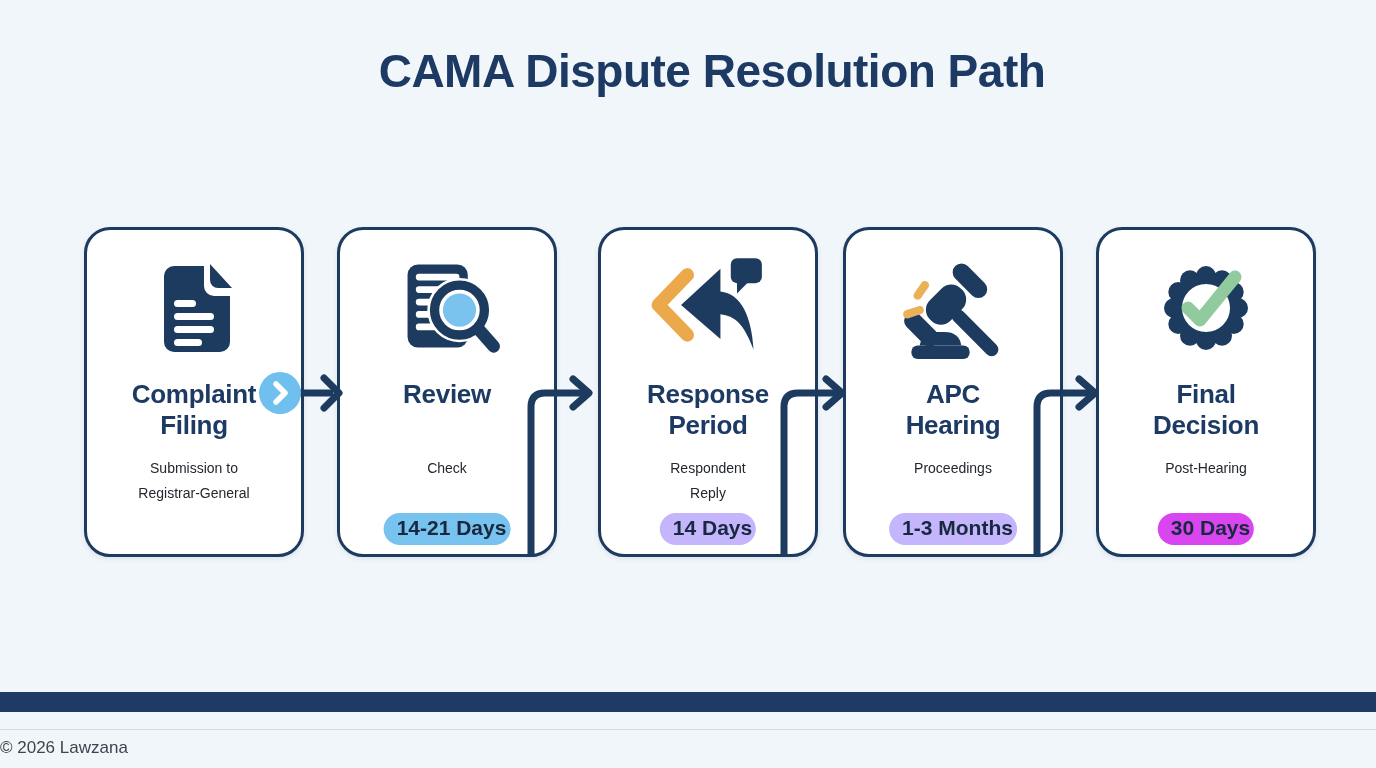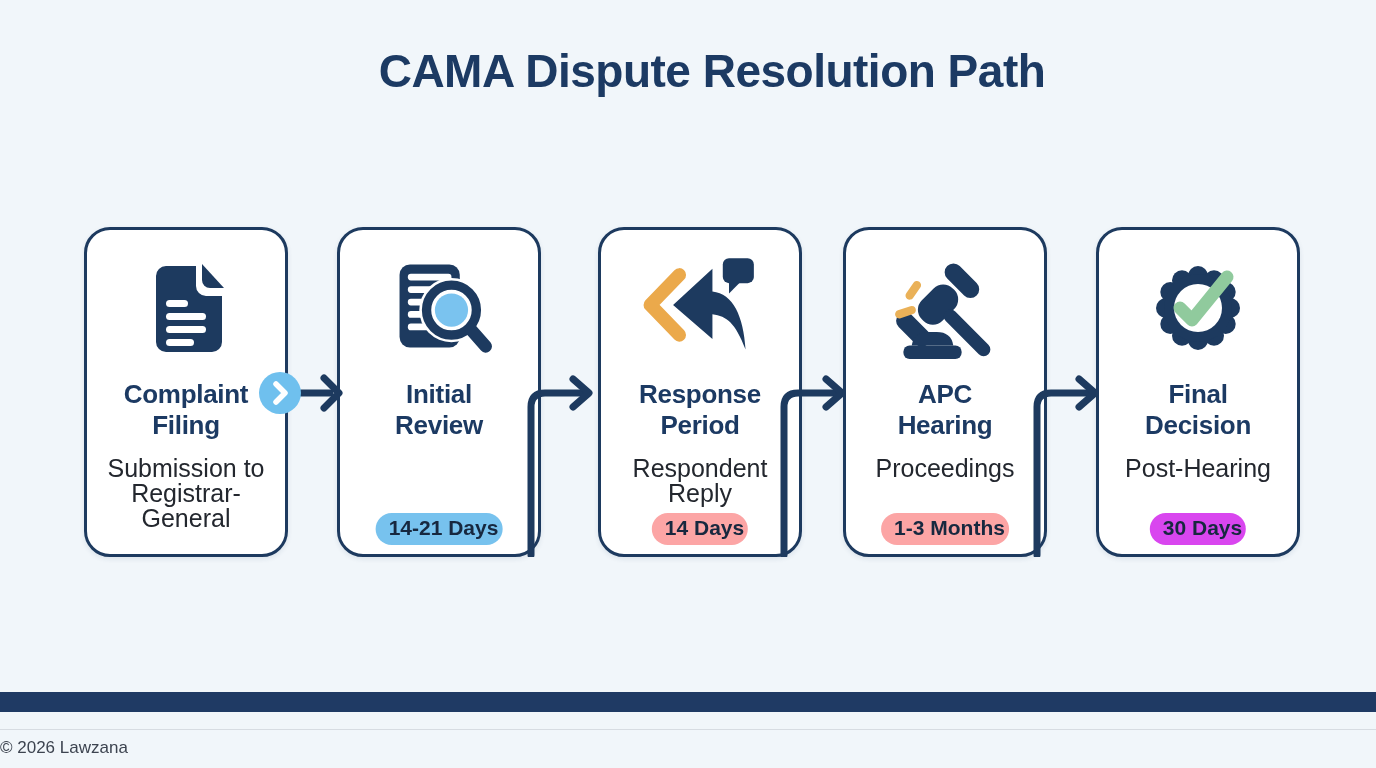--- a/index.html
+++ b/index.html
@@ -15,52 +15,52 @@
   .page-title {
     position:absolute; top:44px; left:0; width:100%;
     text-align:center;
     font-size:46px; font-weight:700; letter-spacing:-0.5px;
     color:#1c3a63;
     padding-left:48px;
   }
   
   .flow { position:absolute; left:84px; top:227px; width:1208px; height:330px; }
   .card {
-    position:absolute; top:0; width:204px; height:330px;
+    position:absolute; top:0; width:220px; height:330px;
     background:#ffffff;
     border:3.5px solid #1d3a5f;
     border-radius:26px;
     box-shadow:0 2px 5px rgba(29,58,95,0.10);
   }
   .card-icon {
     position:absolute; top:20px; left:0; width:100%; height:116px;
     display:flex; align-items:center; justify-content:center;
   }
   .card-title {
     position:absolute; top:149px; left:0; width:100%;
     text-align:center;
     font-size:26px; line-height:31px; font-weight:700;
     letter-spacing:-0.3px; color:#1c3a63;
   }
   .card-sub {
     position:absolute; top:226px; left:0; width:100%;
     text-align:center;
-    font-size:25px; line-height:25px; font-weight:400;
+    font-size:14px; line-height:25px; font-weight:400;
     color:#23272e;
   }
   .badge {
     position:absolute; top:283px; left:50%; transform:translateX(-50%);
     padding:3px 4px 5px 13px;
     border-radius:16px;
     font-size:21px; font-weight:700; color:#17283f;
     white-space:nowrap;
   }
   .badge:empty { display:none; }
   .badge-blue   { background:#77c2ee; }
-  .badge-orange { background:#fca5a5; }
+  .badge-orange { background:#c4b5fd; }
   .badge-green  { background:#d946ef; }
   .connector { position:absolute; pointer-events:none; }
   
   .footer-bar {
     position:absolute; left:0; top:692px; width:100%; height:20px;
     background:#1f3a64;
   }
   .footer-rule {
     position:absolute; left:0; top:729px; width:100%; height:1px;
     background:#d7dce2;
@@ -111,24 +111,24 @@
           <rect x="22" y="39" width="42" height="6.5" rx="3" fill="#ffffff"></rect>
           <rect x="22" y="51" width="42" height="6.5" rx="3" fill="#ffffff"></rect>
           <rect x="22" y="63" width="42" height="6.5" rx="3" fill="#ffffff"></rect>
           <circle cx="64" cy="50" r="31" fill="#ffffff"></circle>
           <circle cx="64" cy="50" r="24" fill="none" stroke="#1d3a5f" stroke-width="9"></circle>
           <circle cx="64" cy="50" r="16" fill="#7ac3ef"></circle>
           <line x1="83" y1="69" x2="97" y2="85" stroke="#1d3a5f" stroke-width="12" stroke-linecap="round"></line>
         </svg>
       </div>
       <div class="card-title">
-        <span style="display:block">Initial</span>
         <span style="display:block">Review</span>
       </div>
       <div class="card-sub">
+        <span style="display:block">Check</span>
       </div>
       <div class="badge badge-blue">14-21 Days</div>
     </div>
 
     <div class="card" style="left:506px;margin-left:8px;">
       <div class="card-icon">
         <svg width="116" height="100" viewBox="0 0 112 96">
           <polyline points="36,16 8,45 36,74" fill="none" stroke="#eba94b" stroke-width="13" stroke-linecap="round" stroke-linejoin="round"></polyline>
           <path d="M30,45 L68,10 L68,32 C88,34 98,56 100,88 C90,62 82,56 68,54 L68,78 Z" fill="#1d3a5f"></path>
           <rect x="78" y="0" width="30" height="24" rx="6" fill="#1d3a5f"></rect>

